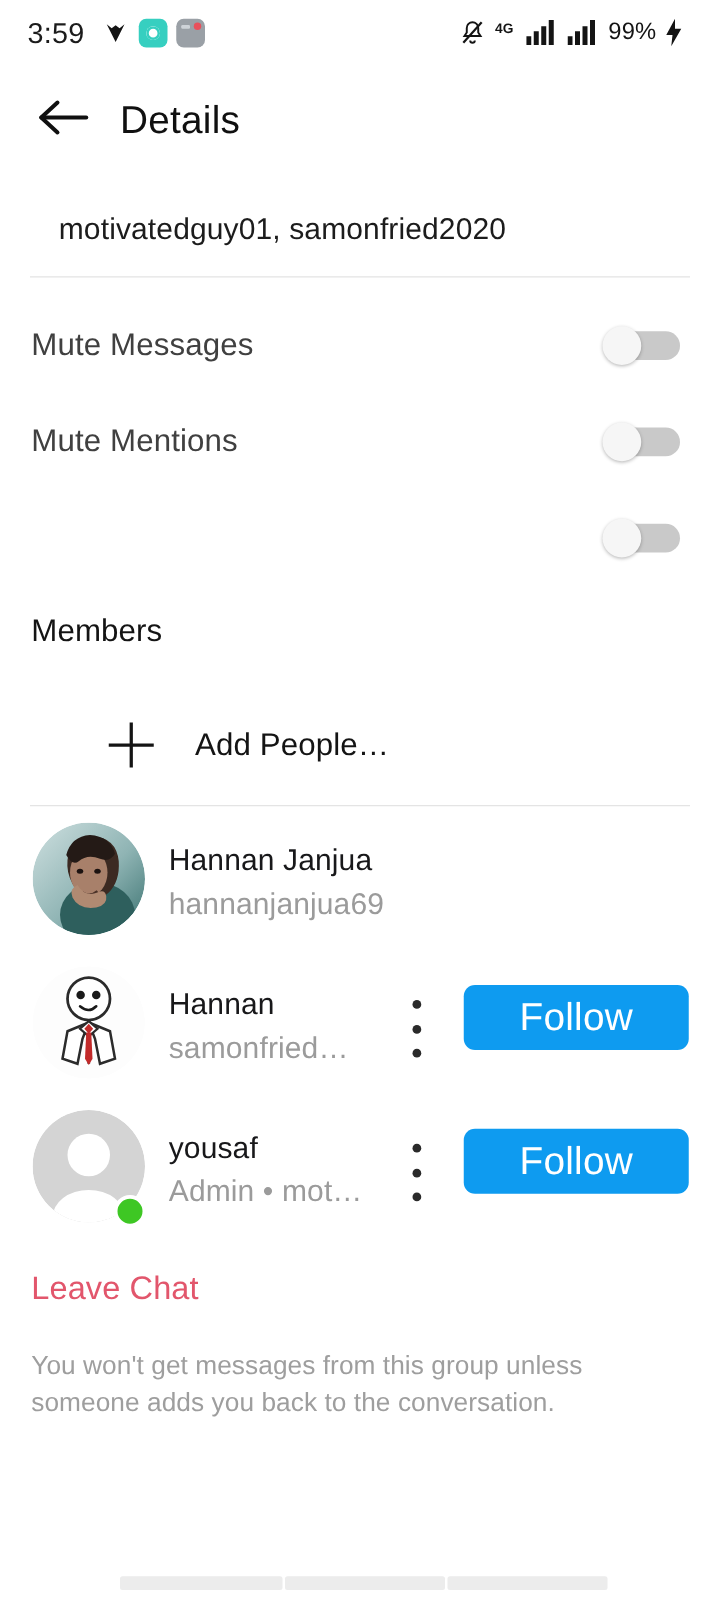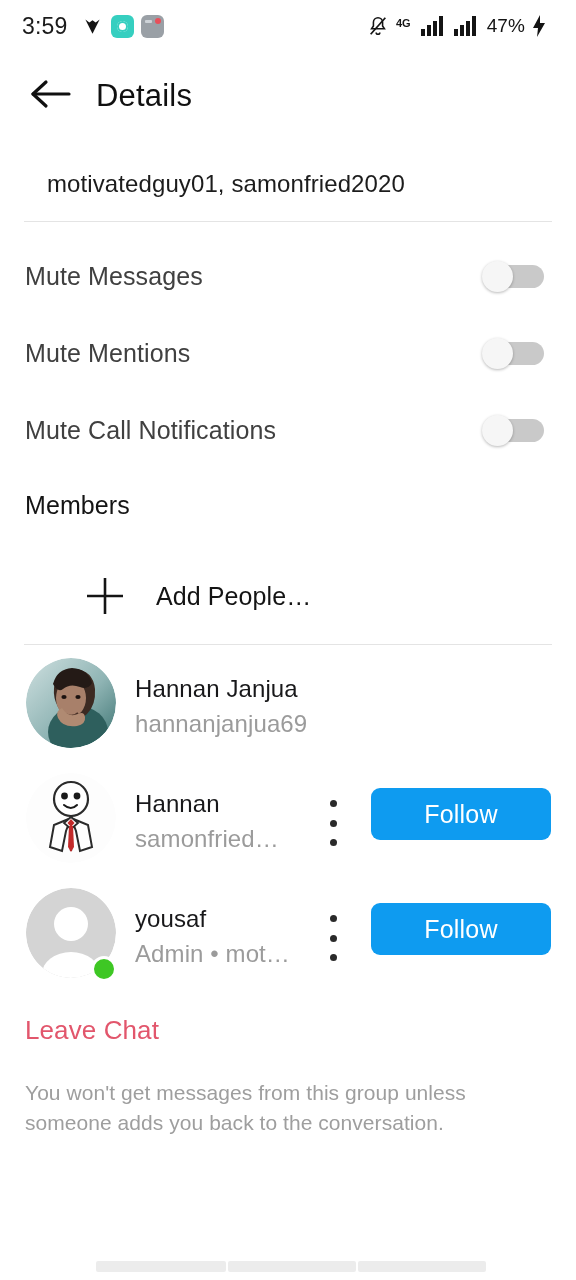--- a/index.html
+++ b/index.html
@@ -132,21 +132,21 @@
   }
   .kebab{
     position:absolute; left:322px; top:30px; width:22px; height:46px;
     display:flex; flex-direction:column; align-items:center;
     justify-content:space-between; cursor:pointer;
   }
   .kebab i{ width:7px; height:7px; border-radius:50%; background:#2a2a2a; display:block; }
   .follow-btn{
     position:absolute; left:371px; top:18px; width:180px; height:52px;
     background:#0e9bf0; border:none; border-radius:9px;
-    color:#ffffff; font-size:25px; font-family:"Liberation Sans", sans-serif;
+    color:#ffffff; font-size:31px; font-family:"Liberation Sans", sans-serif;
     cursor:pointer; letter-spacing:.2px;
   }
   .online-dot{
     position:absolute; left:91px; top:71px; width:26px; height:26px;
     border-radius:50%; background:#3ec724; border:3px solid #ffffff;
   }
 
   
   .leave{
     position:absolute; top:1015px; left:25px;
@@ -202,21 +202,21 @@
       </svg>
     </span>
     <span>
       <svg width="26" height="20" viewBox="0 0 26 20">
         <rect x="0" y="13" width="4" height="7" fill="#141414"></rect>
         <rect x="6" y="9" width="4" height="11" fill="#141414"></rect>
         <rect x="12" y="5" width="4" height="15" fill="#141414"></rect>
         <rect x="18" y="0" width="4" height="20" fill="#141414"></rect>
       </svg>
     </span>
-    <span class="sb-batt">47%</span>
+    <span class="sb-batt">99%</span>
     <span>
       <svg width="14" height="22" viewBox="0 0 12 22">
         <path d="M7 0 L0 13 L5 13 L4 22 L12 8 L7 8 Z" fill="#141414"></path>
       </svg>
     </span>
   </div>
 </div>
 
 <div class="appbar">
   <div class="back-btn">
@@ -241,21 +241,20 @@
   </span>
 </div>
 <div class="mute-row r2">
   <span class="label">Mute Mentions</span>
   <span class="toggle">
     <span class="track"></span>
     <span class="knob"></span>
   </span>
 </div>
 <div class="mute-row r3">
-  <span class="label">Mute Call Notifications</span>
   <span class="toggle">
     <span class="track"></span>
     <span class="knob"></span>
   </span>
 </div>
 
 <div class="members-hd">Members</div>
 
 <div class="add-people">
   <span class="plus-icon">

